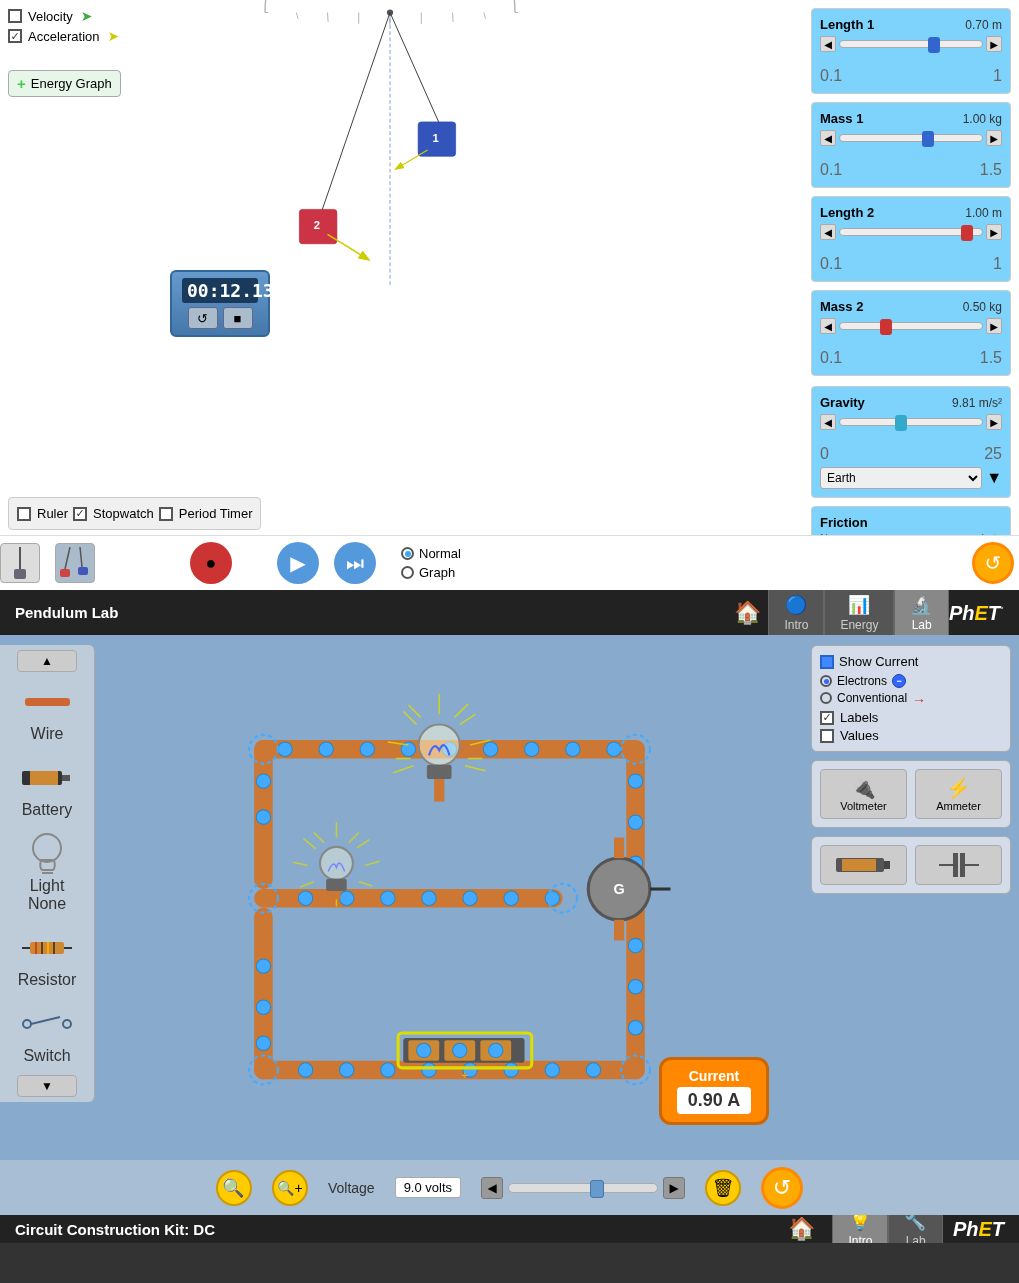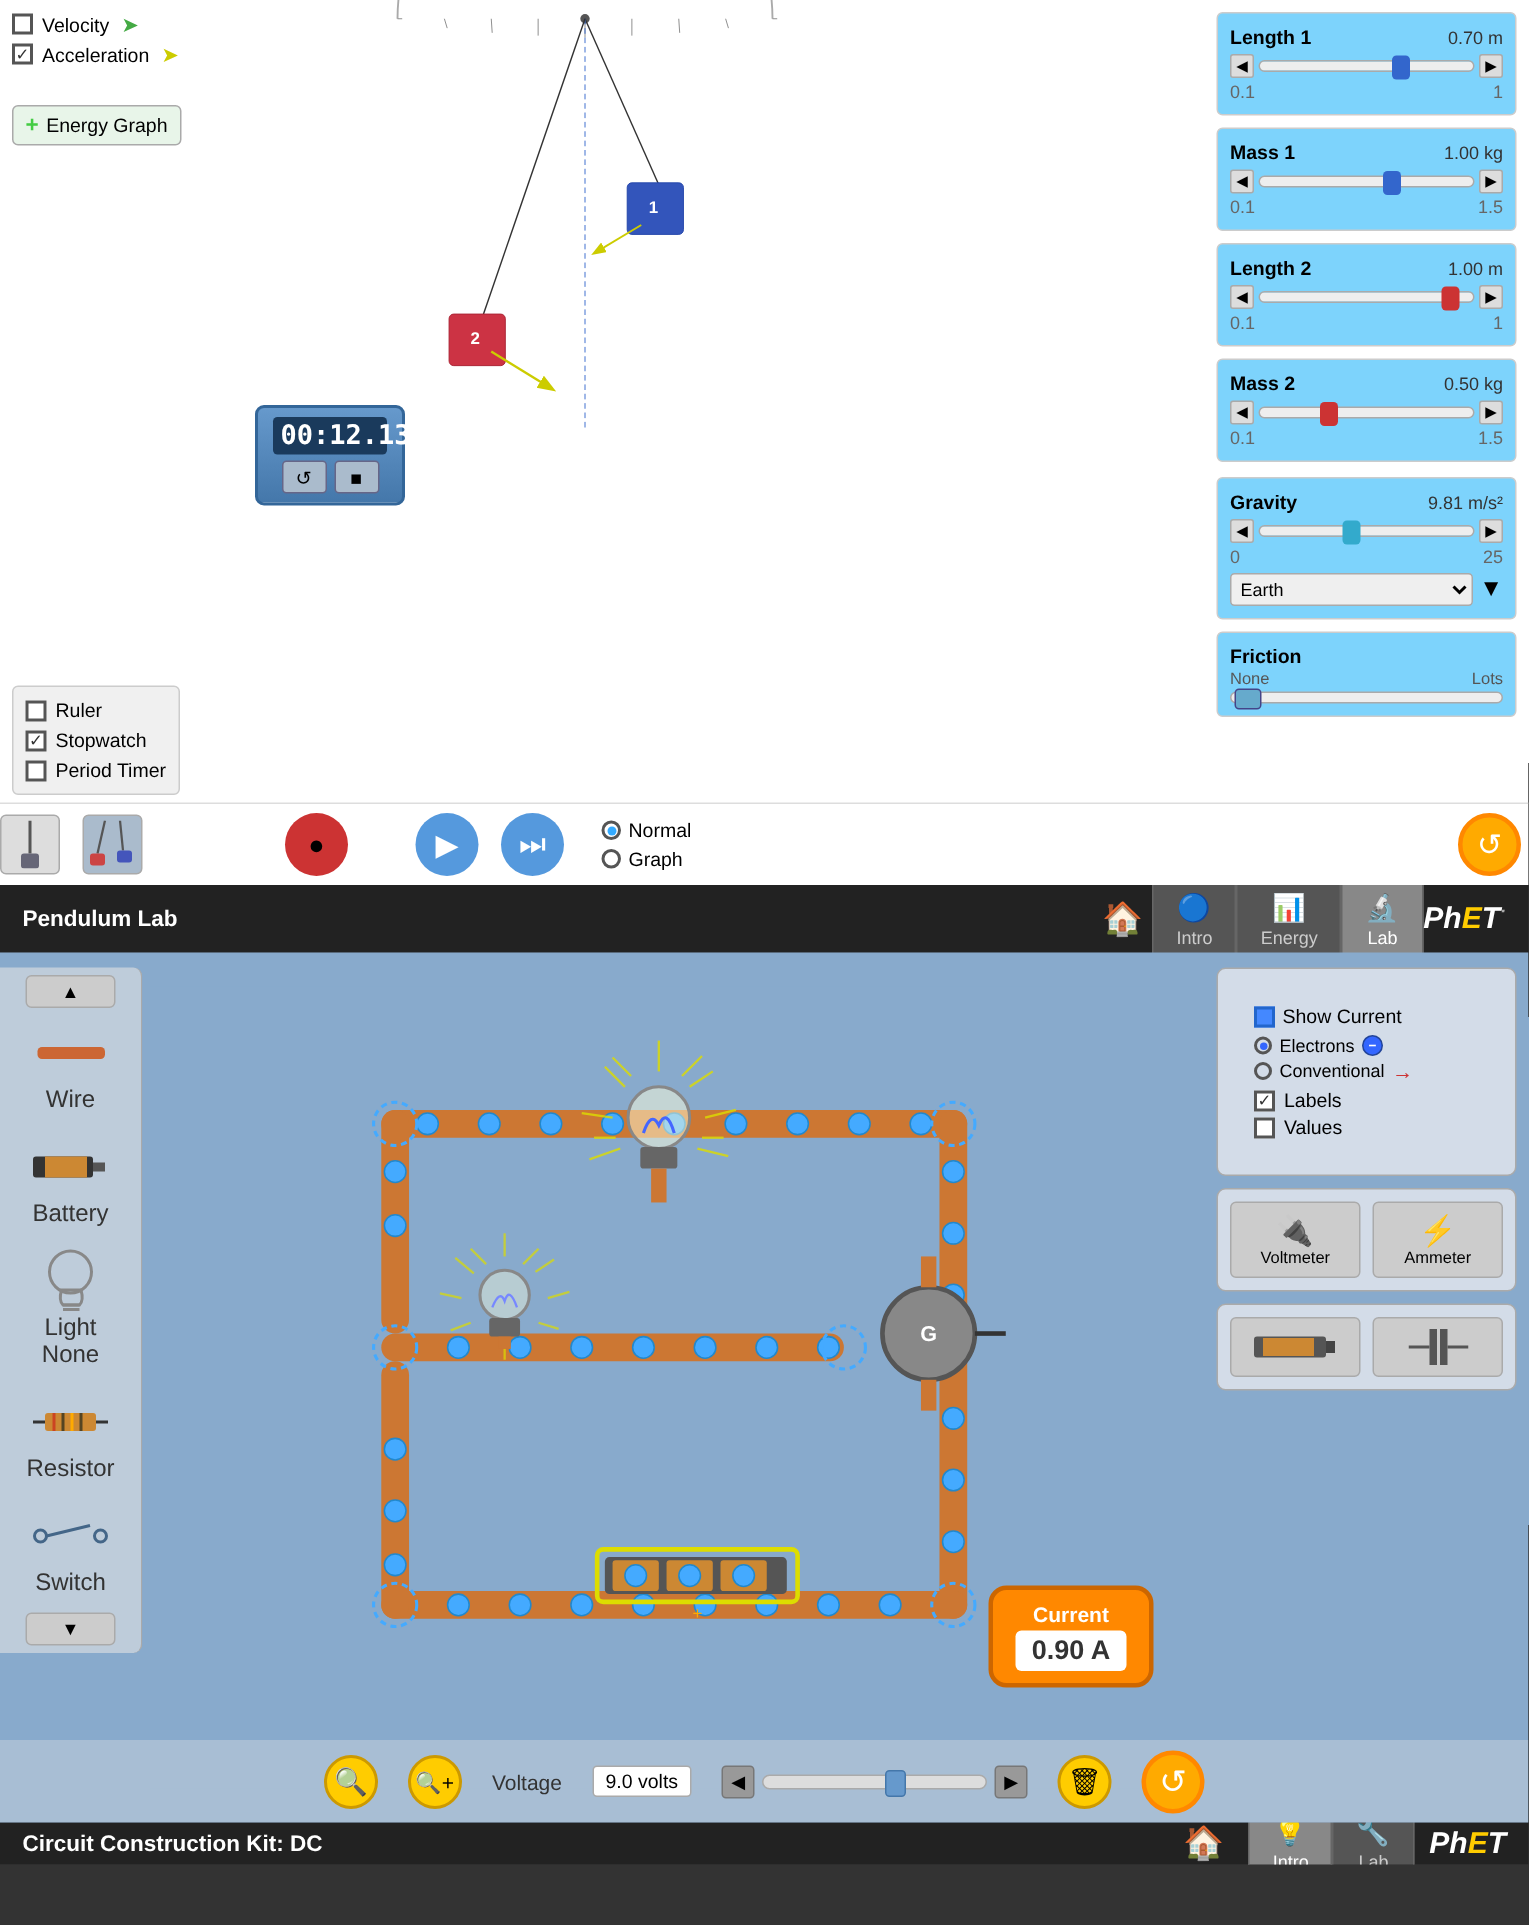--- a/index.html
+++ b/index.html
@@ -125,21 +125,21 @@
     }
     .slider-thumb-red {
       position: absolute;
       width: 12px; height: 16px;
       background: #cc3333;
       border-radius: 3px;
       top: -4px;
     }
     .slider-min-max {
       display: flex; justify-content: space-between;
-      font-size: 12px; color: #666; margin-top: 2px;
+      font-size: 16px; color: #666; margin-top: 15px;
     }
     .gravity-section { margin-top: 2px; }
     .gravity-preset {
       display: flex; align-items: center; gap: 4px; margin-top: 4px;
     }
     .gravity-select {
       flex: 1; font-size: 12px;
       border: 1px solid #aaa; border-radius: 3px; padding: 2px;
     }
     .friction-label {
@@ -161,21 +161,21 @@
     }
 
     
     .bottom-checks {
       position: absolute;
       bottom: 60px; left: 8px;
       background: #f0f0f0;
       border: 1px solid #ccc;
       border-radius: 4px;
       padding: 8px;
-      display: flex; flex-direction: column; gap: 5px;
+      display: flex; flex-direction: row; gap: 5px;
     }
 
     
     .pendulum-toolbar {
       position: absolute;
       bottom: 0; left: 0; right: 0;
       height: 55px;
       background: #fff;
       border-top: 1px solid #ddd;
       display: flex; align-items: center; justify-content: center;
@@ -345,21 +345,21 @@
     .circuit-right-panel {
       position: absolute;
       top: 10px; right: 8px;
       width: 200px;
       display: flex; flex-direction: column; gap: 8px;
     }
     .circuit-panel-top {
       background: rgba(220,225,235,0.9);
       border: 1px solid #aaa;
       border-radius: 6px;
-      padding: 24px;
+      padding: 8px;
     }
     .show-current-row {
       display: flex; align-items: center; gap: 5px;
       font-size: 13px; margin-bottom: 5px;
     }
     .ccheck { width: 14px; height: 14px; border: 2px solid #555; background: #fff; }
     .ccheck.checked { background: #4488ff; border-color: #2266cc; }
     .current-type-row {
       display: flex; align-items: center; gap: 5px;
       font-size: 12px; margin: 2px 0;

